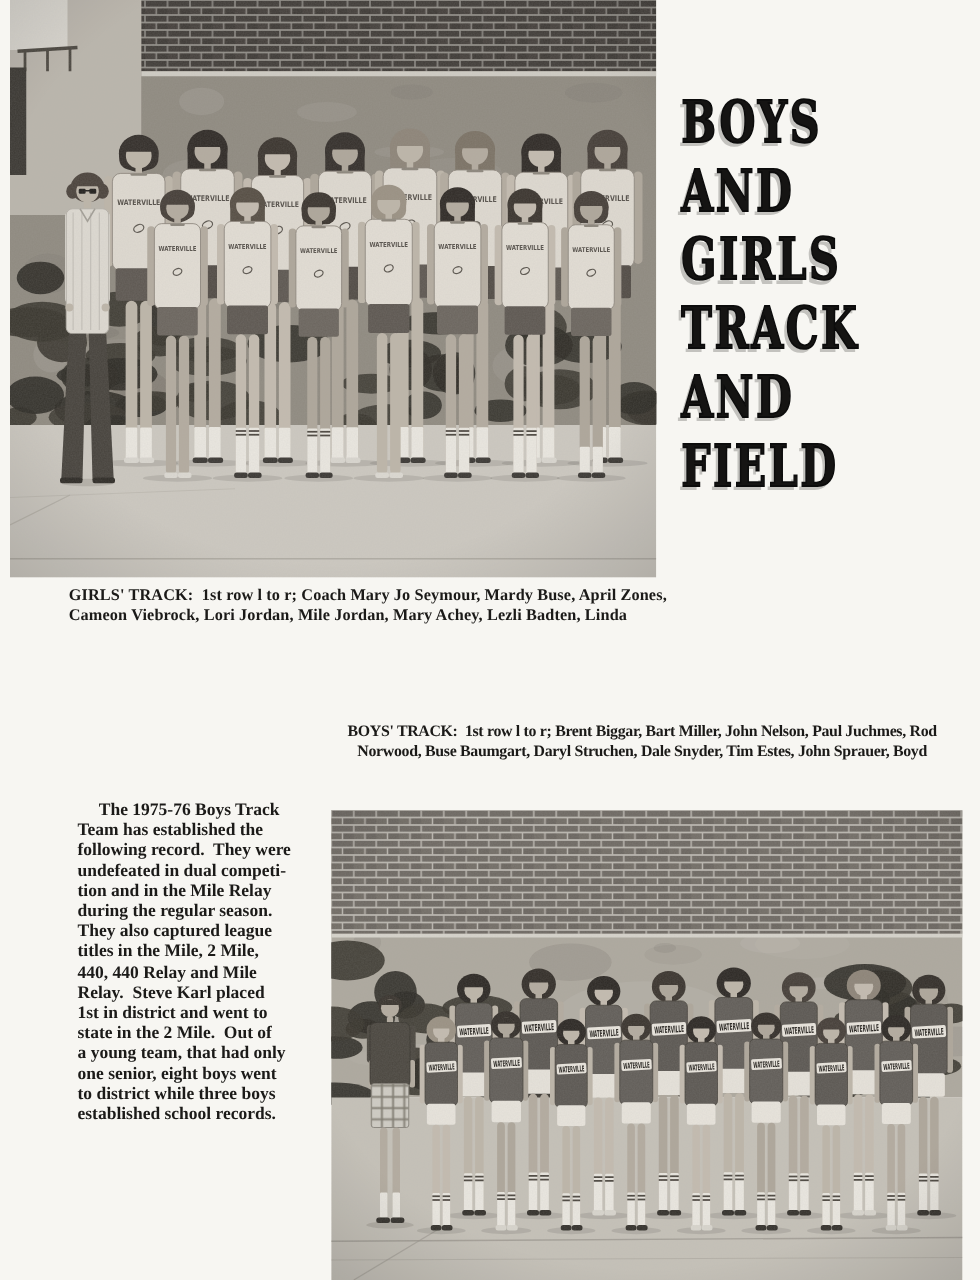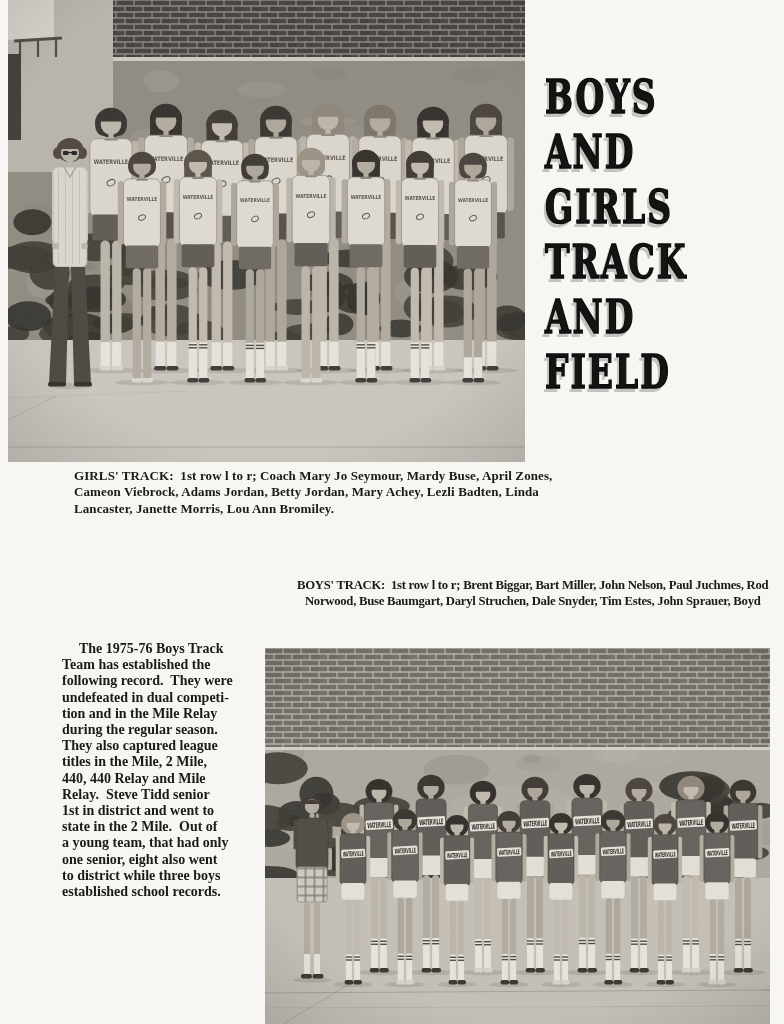--- a/index.html
+++ b/index.html
@@ -15,21 +15,21 @@
   .title-block{position:absolute;left:545px;top:70px;}
   .title-line{
     height:55px;white-space:pre;
     font-family:"DejaVu Serif",serif;font-weight:700;
     font-size:33px;line-height:40px;letter-spacing:2px;color:#151413;
     -webkit-text-stroke:1.1px #0c0c0c;
     text-shadow:-2.5px 2.5px 0 #c3c2be;
     transform:scaleY(1.4);transform-origin:0 0;
   }
   .caption{position:absolute;font-weight:700;}
-  .cap-line{white-space:pre;margin-left:19px;}
+  .cap-line{white-space:pre;}
   #girls-caption{left:55px;top:468px;font-size:13px;line-height:16.3px;letter-spacing:0.1px;}
   #boys-caption{left:278px;top:577px;font-size:12.7px;line-height:16px;letter-spacing:-0.25px;text-align:center;}
   #article{position:absolute;left:62px;top:641px;font-weight:700;font-size:14px;line-height:16.2px;}
   .body-line{white-space:pre;}
   .indent{padding-left:17px;}
 </style>
 </head>
 <body>
 
 <div class="page" style="background: rgb(247, 246, 242); color: rgb(27, 26, 24);">
@@ -503,44 +503,43 @@
     <div class="title-line">BOYS</div>
     <div class="title-line">AND</div>
     <div class="title-line">GIRLS</div>
     <div class="title-line">TRACK</div>
     <div class="title-line">AND</div>
     <div class="title-line">FIELD</div>
   </div>
 
   <div class="caption" id="girls-caption">
     <div class="cap-line">GIRLS' TRACK:  1st row l to r; Coach Mary Jo Seymour, Mardy Buse, April Zones,</div>
-    <div class="cap-line">Cameon Viebrock, Adams Jordan, Betty Jordan, Mary Achey, Lezli Badten, Linda</div>
-    <div class="cap-line">Lancaster, Janette Morris, Lou Ann Bromiley.</div>
+    <div class="cap-line">Cameon Viebrock, Lori Jordan, Mile Jordan, Mary Achey, Lezli Badten, Linda</div>
   </div>
 
   <div class="caption" id="boys-caption">
     <div class="cap-line">BOYS' TRACK:  1st row l to r; Brent Biggar, Bart Miller, John Nelson, Paul Juchmes, Rod</div>
     <div class="cap-line">Norwood, Buse Baumgart, Daryl Struchen, Dale Snyder, Tim Estes, John Sprauer, Boyd</div>
   </div>
 
   <div id="article">
     <div class="body-line indent">The 1975-76 Boys Track</div>
     <div class="body-line">Team has established the</div>
     <div class="body-line">following record.  They were</div>
     <div class="body-line">undefeated in dual competi-</div>
     <div class="body-line">tion and in the Mile Relay</div>
     <div class="body-line">during the regular season.</div>
     <div class="body-line">They also captured league</div>
     <div class="body-line">titles in the Mile, 2 Mile,</div>
     <div class="body-line">440, 440 Relay and Mile</div>
-    <div class="body-line">Relay.  Steve Tidd senior</div>
+    <div class="body-line">Relay.  Steve Karl placed</div>
     <div class="body-line">1st in district and went to</div>
     <div class="body-line">state in the 2 Mile.  Out of</div>
     <div class="body-line">a young team, that had only</div>
-    <div class="body-line">one senior, eight also went</div>
+    <div class="body-line">one senior, eight boys went</div>
     <div class="body-line">to district while three boys</div>
     <div class="body-line">established school records.</div>
   </div>
 
   <div class="photo" id="boys-photo">
       <svg xmlns="http://www.w3.org/2000/svg" width="505" height="376" viewBox="0 0 505 376" role="img" aria-label="Boys track team in two rows with coach at left, brick wall behind">
         <defs>
 <pattern id="bbrk" width="18" height="12" patternUnits="userSpaceOnUse">
   <rect width="18" height="12" fill="#bab6af"></rect>
   <rect x="0.6" y="0.7" width="16.8" height="4.6" fill="#6e6963"></rect>

